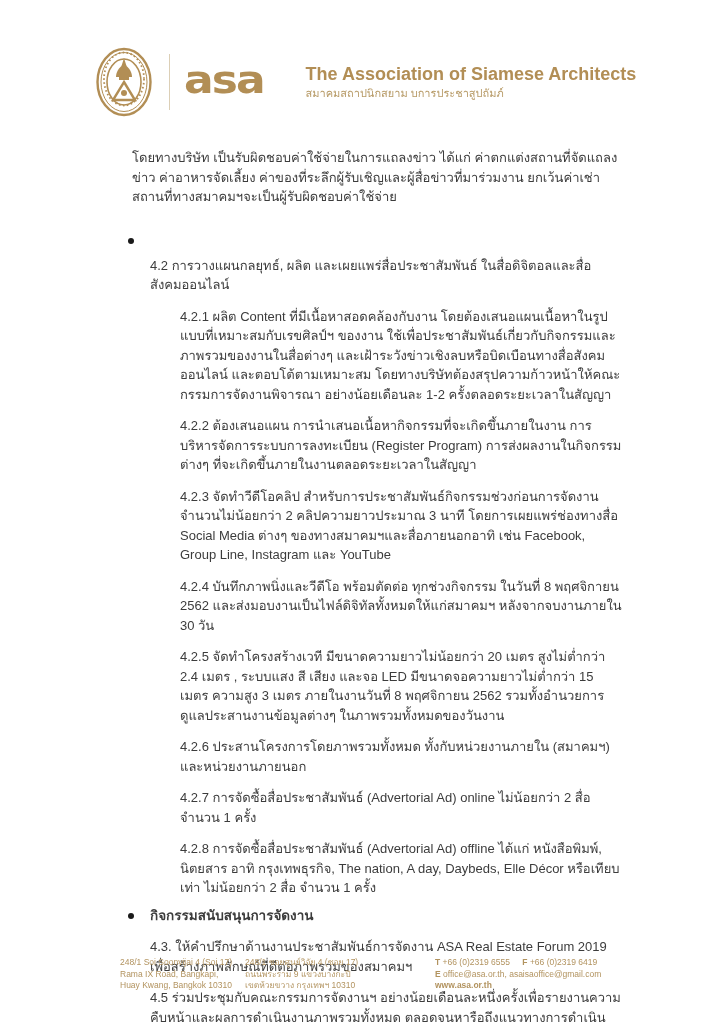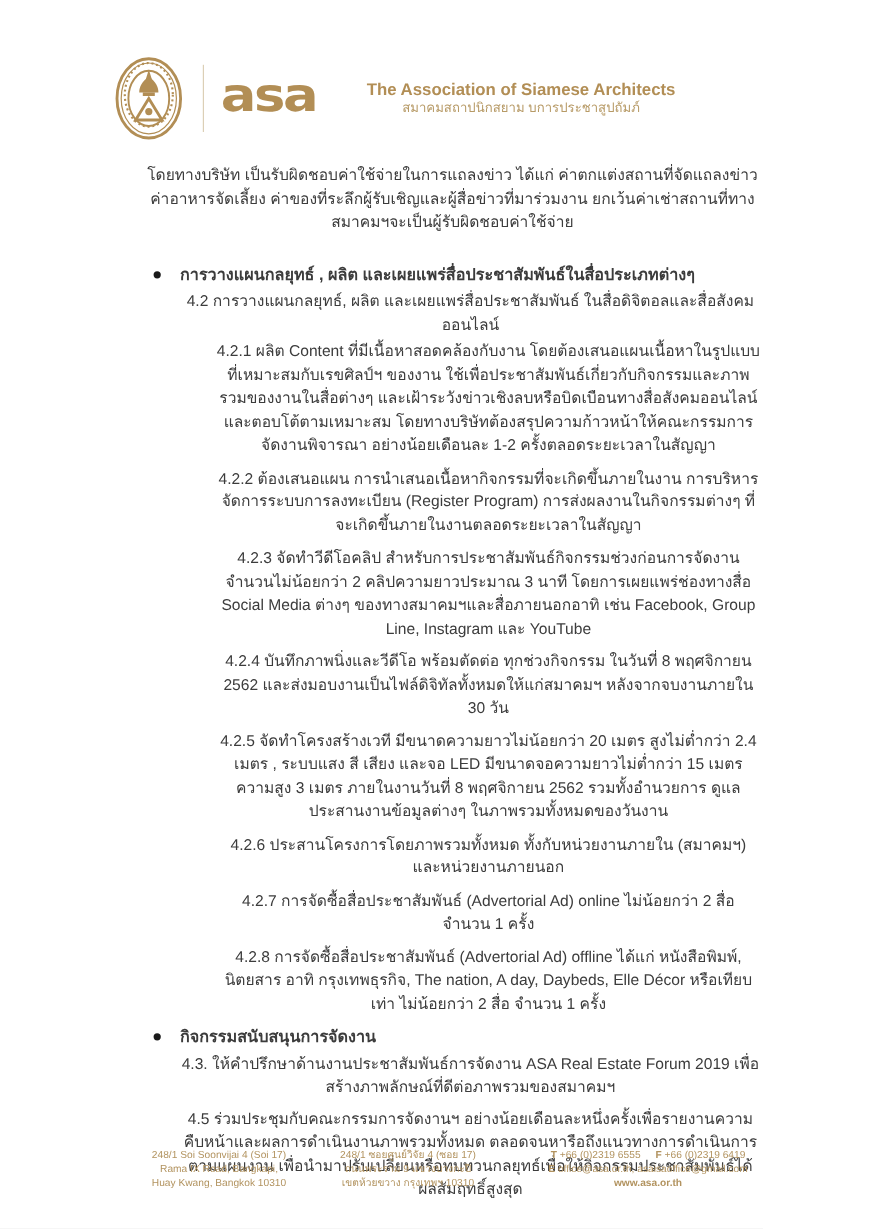--- a/index.html
+++ b/index.html
@@ -6,21 +6,20 @@
   html, body { background: #e8e8e8; }
   .page {
     position: relative;
     width: 724px;
     height: 1024px;
     background: #ffffff;
     margin: 0 auto;
     overflow: hidden;
     font-family: "Liberation Sans", "DejaVu Sans", sans-serif;
     color: #3c3c3c;
-    text-align: center;
   }
 
   
   .letterhead {
     position: absolute;
     top: 46px;
     left: 95px;
     display: flex;
     align-items: center;
   }
@@ -34,35 +33,35 @@
     font-family: "DejaVu Sans", sans-serif;
     font-weight: bold;
     font-size: 44px;
     line-height: 0.9;
     letter-spacing: -2px;
     color: #b28e55;
     transform: scaleY(0.88);
     margin-top: -4px;
   }
   .org-block { margin-left: 42px; }
-  .org-en   { font-size: 14px; font-weight: bold; color: #b28e55; line-height: 1.25; }
+  .org-en   { font-size: 18px; font-weight: bold; color: #b28e55; line-height: 1.25; }
   .org-sub  { font-size: 11.5px; color: #b79a66; line-height: 1.25; }
   .org-th   { font-size: 11px;   color: #b79a66; line-height: 1.35; }
 
   
   .doc-body {
     position: absolute;
     top: 136px;
     left: 120px;
     width: 514px;
     font-size: 13px;
     line-height: 19.5px;
     color: #3c3c3c;
   }
-  .para { margin: 0; }
+  .para { margin: 12px; }
   .intro { margin-bottom: 24px; }
   .bullet-row {
     display: flex;
     align-items: flex-start;
     margin-bottom: 3px;
   }
   .bullet-row.sec2 { }
   .dot {
     width: 6px; height: 6px;
     border-radius: 50%;
@@ -117,21 +116,20 @@
       <div class="org-en">The Association of Siamese Architects</div>
       <div class="org-th">สมาคมสถาปนิกสยาม บการประชาสูปถัมภ์</div>
     </div>
   </header>
 
   <main class="doc-body">
     <p class="para intro">โดยทางบริษัท เป็นรับผิดชอบค่าใช้จ่ายในการแถลงข่าว ได้แก่ ค่าตกแต่งสถานที่จัดแถลงข่าว ค่าอาหารจัดเลี้ยง ค่าของที่ระลึกผู้รับเชิญและผู้สื่อข่าวที่มาร่วมงาน ยกเว้นค่าเช่าสถานที่ทางสมาคมฯจะเป็นผู้รับผิดชอบค่าใช้จ่าย</p>
 
     <div class="bullet-row">
       <span class="dot"></span>
-      <span class="bullet-title">การวางแผนกลยุทธ์ , ผลิต และเผยแพร่สื่อประชาสัมพันธ์ในสื่อประเภทต่างๆ</span>
     </div>
     <p class="para lead">4.2 การวางแผนกลยุทธ์, ผลิต และเผยแพร่สื่อประชาสัมพันธ์ ในสื่อดิจิตอลและสื่อสังคมออนไลน์</p>
     <p class="para sub">4.2.1 ผลิต Content ที่มีเนื้อหาสอดคล้องกับงาน โดยต้องเสนอแผนเนื้อหาในรูปแบบที่เหมาะสมกับเรขศิลป์ฯ ของงาน ใช้เพื่อประชาสัมพันธ์เกี่ยวกับกิจกรรมและภาพรวมของงานในสื่อต่างๆ และเฝ้าระวังข่าวเชิงลบหรือบิดเบือนทางสื่อสังคมออนไลน์ และตอบโต้ตามเหมาะสม โดยทางบริษัทต้องสรุปความก้าวหน้าให้คณะกรรมการจัดงานพิจารณา อย่างน้อยเดือนละ 1-2 ครั้งตลอดระยะเวลาในสัญญา</p>
     <p class="para sub">4.2.2 ต้องเสนอแผน การนำเสนอเนื้อหากิจกรรมที่จะเกิดขึ้นภายในงาน การบริหารจัดการระบบการลงทะเบียน (Register Program) การส่งผลงานในกิจกรรมต่างๆ ที่จะเกิดขึ้นภายในงานตลอดระยะเวลาในสัญญา</p>
     <p class="para sub">4.2.3 จัดทำวีดีโอคลิป สำหรับการประชาสัมพันธ์กิจกรรมช่วงก่อนการจัดงาน จำนวนไม่น้อยกว่า 2 คลิปความยาวประมาณ 3 นาที โดยการเผยแพร่ช่องทางสื่อ Social Media ต่างๆ ของทางสมาคมฯและสื่อภายนอกอาทิ เช่น Facebook, Group Line, Instagram และ YouTube</p>
     <p class="para sub">4.2.4 บันทึกภาพนิ่งและวีดีโอ พร้อมตัดต่อ ทุกช่วงกิจกรรม ในวันที่ 8 พฤศจิกายน 2562 และส่งมอบงานเป็นไฟล์ดิจิทัลทั้งหมดให้แก่สมาคมฯ หลังจากจบงานภายใน 30 วัน</p>
     <p class="para sub">4.2.5 จัดทำโครงสร้างเวที มีขนาดความยาวไม่น้อยกว่า 20 เมตร สูงไม่ต่ำกว่า 2.4 เมตร , ระบบแสง สี เสียง และจอ LED มีขนาดจอความยาวไม่ต่ำกว่า 15 เมตร ความสูง 3 เมตร ภายในงานวันที่ 8 พฤศจิกายน 2562 รวมทั้งอำนวยการ ดูแลประสานงานข้อมูลต่างๆ ในภาพรวมทั้งหมดของวันงาน</p>
     <p class="para sub">4.2.6 ประสานโครงการโดยภาพรวมทั้งหมด ทั้งกับหน่วยงานภายใน (สมาคมฯ) และหน่วยงานภายนอก</p>
     <p class="para sub">4.2.7 การจัดซื้อสื่อประชาสัมพันธ์ (Advertorial Ad) online ไม่น้อยกว่า 2 สื่อ จำนวน 1 ครั้ง</p>
     <p class="para sub">4.2.8 การจัดซื้อสื่อประชาสัมพันธ์ (Advertorial Ad) offline ได้แก่ หนังสือพิมพ์, นิตยสาร อาทิ กรุงเทพธุรกิจ, The nation, A day, Daybeds, Elle Décor หรือเทียบเท่า ไม่น้อยกว่า 2 สื่อ จำนวน 1 ครั้ง</p>

